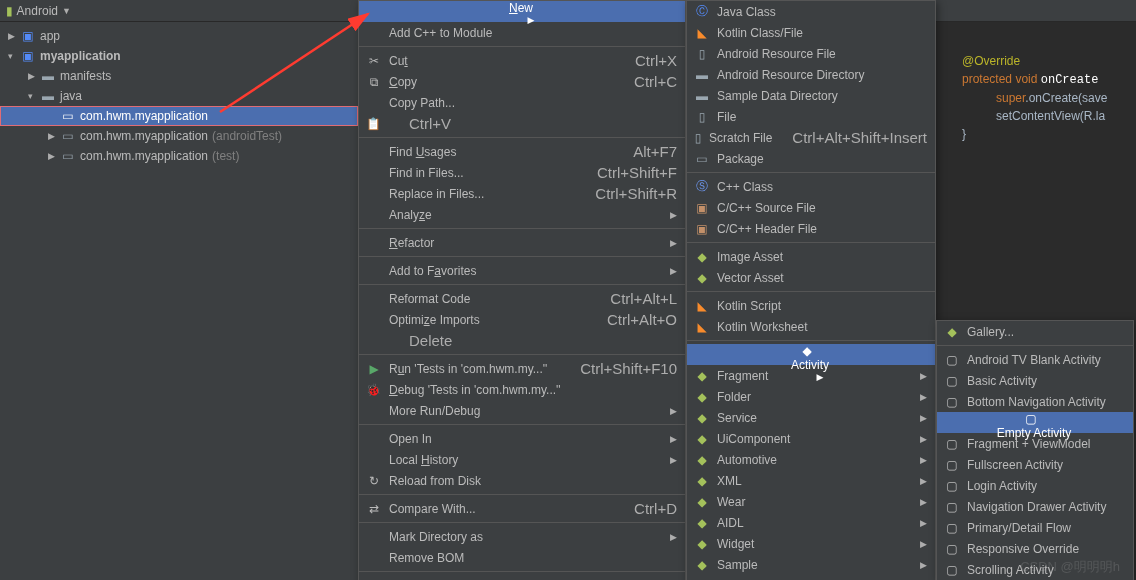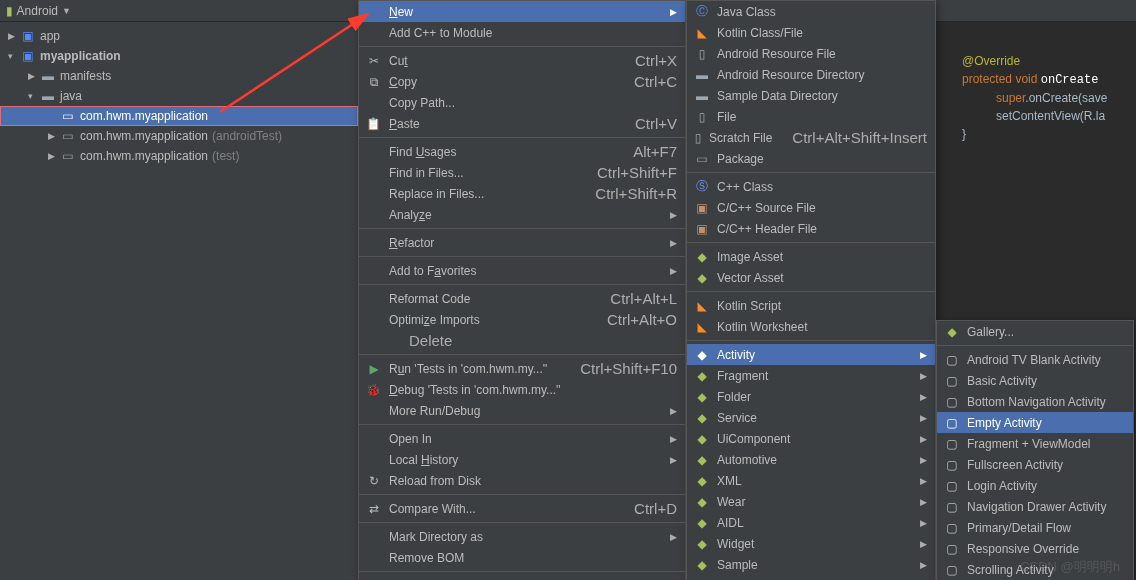--- a/index.html
+++ b/index.html
@@ -22,21 +22,21 @@
   .tree-suffix { color: #808080; margin-left: 4px; }
   
   .editor { flex: 1; background: #2b2b2b; position: relative; padding: 30px 0 0 14px; font-family: "Consolas", "Courier New", monospace; font-size: 13px; line-height: 18px; }
   .kw-annotation { color: #bbb529; margin-top: 16px; }
   .kw-orange { color: #cc7832; }
   .fn-yellow { color: #ffffff; font-family: Liberation Mono, monospace; }
   .plain { color: #a9b7c6; }
   
   .ctxmenu { position: absolute; background: #3c3f41; border: 1px solid #555; box-shadow: 2px 2px 8px rgba(0,0,0,.4); z-index: 10; }
   .ctxmenu .row { display: flex; align-items: center; height: 21px; padding: 0 8px 0 6px; cursor: default; white-space: nowrap; }
-  .ctxmenu .row.selected { background: #4b6eaf; color: #fff; }
+  .ctxmenu .row.selected { background: #4b6eaf; color: #fff; flex-direction: column; }
   .ctxmenu .row .micon { width: 18px; display: inline-flex; justify-content: center; margin-right: 6px; }
   .ctxmenu .row .label { flex: 1; }
   .ctxmenu .row .short { color: #adadad; margin-left: 20px; font-size: 15px; }
   .ctxmenu .row .sub { font-size: 9px; margin-left: 20px; color: #adadad; }
   .ctxmenu .row.selected .sub { color: #fff; }
   .ctxmenu .sep { height: 1px; background: #555; margin: 3px 0; }
   .mn { text-decoration: underline; }
 
   .arrow-annotation { position: absolute; top: 12px; left: 100px; z-index: 50; pointer-events: none; }
 
@@ -144,21 +144,20 @@
       <span class="micon">⧉</span>
       <span class="label"><span class="mn">C</span>opy</span>
       <span class="short">Ctrl+C</span>
     </div>
   <div class="row">
       <span class="micon"></span>
       <span class="label">Copy Path...</span>
     </div>
   <div class="row">
       <span class="micon">📋</span>
-      <span class="label"><span class="mn">P</span>aste</span>
       <span class="short">Ctrl+V</span>
     </div>
   <div class="sep"></div>
   <div class="row">
       <span class="micon"></span>
       <span class="label">Find <span class="mn">U</span>sages</span>
       <span class="short">Alt+F7</span>
     </div>
   <div class="row">
       <span class="micon"></span>

